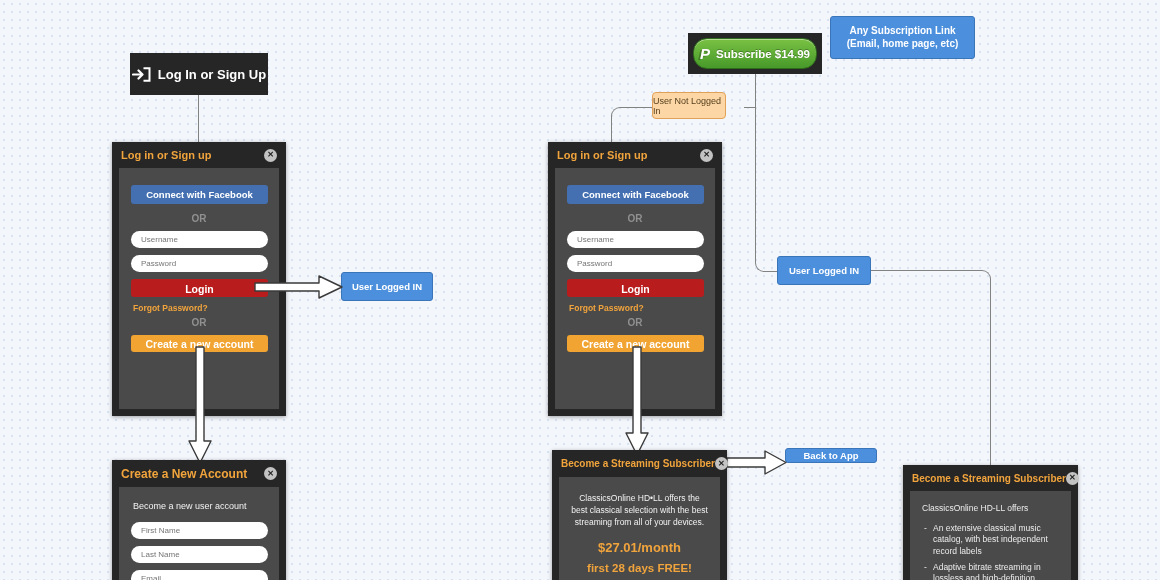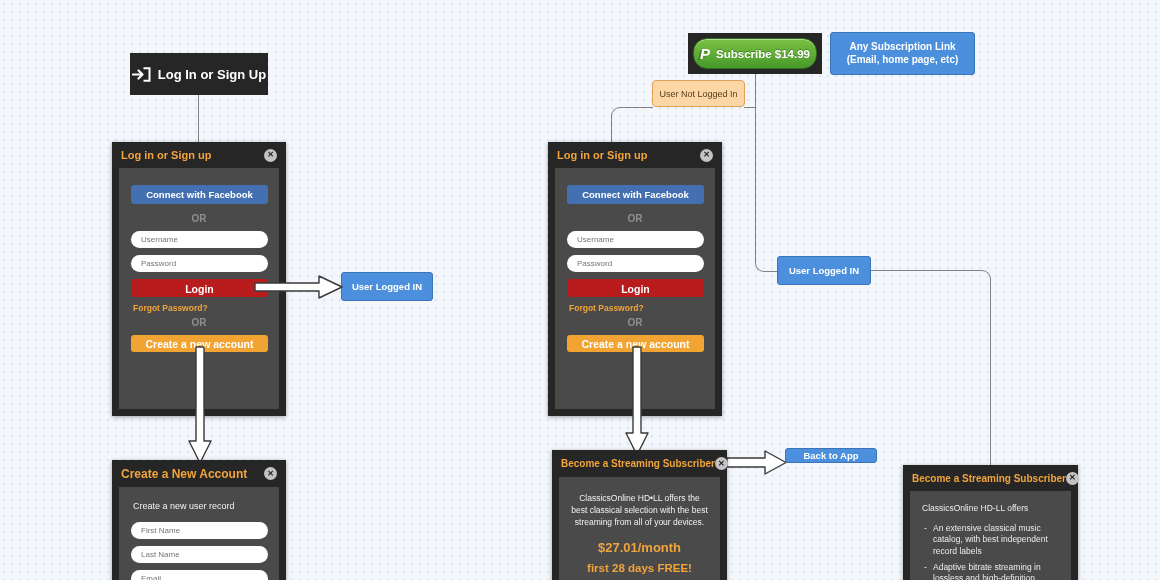--- a/index.html
+++ b/index.html
@@ -97,26 +97,26 @@
   <span>Log In or Sign Up</span>
 </div>
 
 <div class="pp-frame" style="left:688px;top:33px;width:134px;height:41px;">
   <div class="pp-btn">
     <span class="pp-logo">P</span>
     <span class="pp-text">Subscribe $14.99</span>
   </div>
 </div>
 
-<div class="flowblue" style="left:830px;top:32px;width:145px;height:43px;font-weight:bold;font-size:10px;flex-direction:column;">
+<div class="flowblue" style="left:830px;top:16px;width:145px;height:43px;font-weight:bold;font-size:10px;flex-direction:column;">
   <span>Any Subscription Link</span>
   <span>(Email, home page, etc)</span>
 </div>
 
-<div class="floworange" style="left:652px;top:80px;width:93px;height:27px;">
+<div class="floworange" style="left:652px;top:92px;width:74px;height:27px;">
   <span>User Not Logged In</span>
 </div>
 
 <div class="modal" style="left:112px;top:142px;width:174px;height:274px;">
   <div class="modal-header">
     <span class="modal-title">Log in or Sign up</span>
     <span class="close">✕</span>
   </div>
   <div class="modal-body login-body">
     <button class="btn fb">Connect with Facebook</button>
@@ -171,21 +171,21 @@
 <svg class="blockarrow" style="left:726px;top:449px;" width="62" height="27" viewBox="0 0 62 27">
   <polygon points="1,9 39,9 39,2 60,13.5 39,25 39,18 1,18"></polygon>
 </svg>
 
 <div class="modal" style="left:112px;top:460px;width:174px;height:140px;">
   <div class="modal-header" style="height:27px;">
     <span class="modal-title" style="font-size:12px;">Create a New Account</span>
     <span class="close">✕</span>
   </div>
   <div class="modal-body ca-body">
-    <div class="ca-sub">Create a new user record</div>
+    <div class="ca-sub">Become a new user account</div>
     <input class="pill" placeholder="First Name" style="">
     <input class="pill" placeholder="Last Name" style="">
     <input class="pill" placeholder="Email" style="">
 
   </div>
 </div>
 
 <div class="modal" style="left:552px;top:450px;width:175px;height:135px;">
   <div class="modal-header" style="height:27px;">
     <span class="modal-title small">Become a Streaming Subscriber</span>

